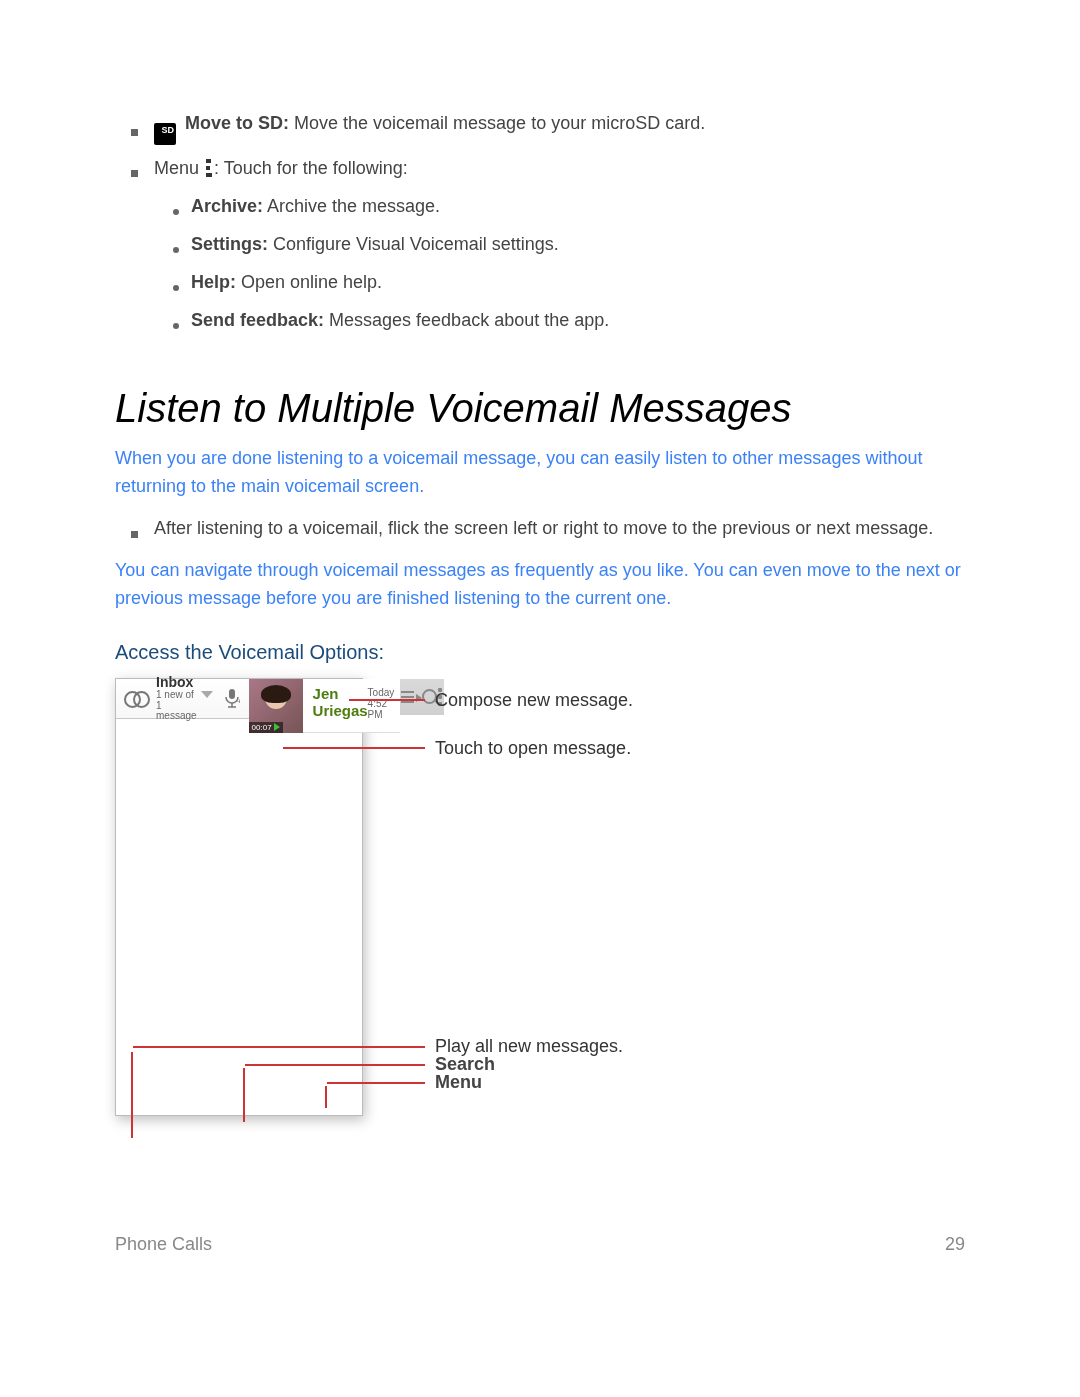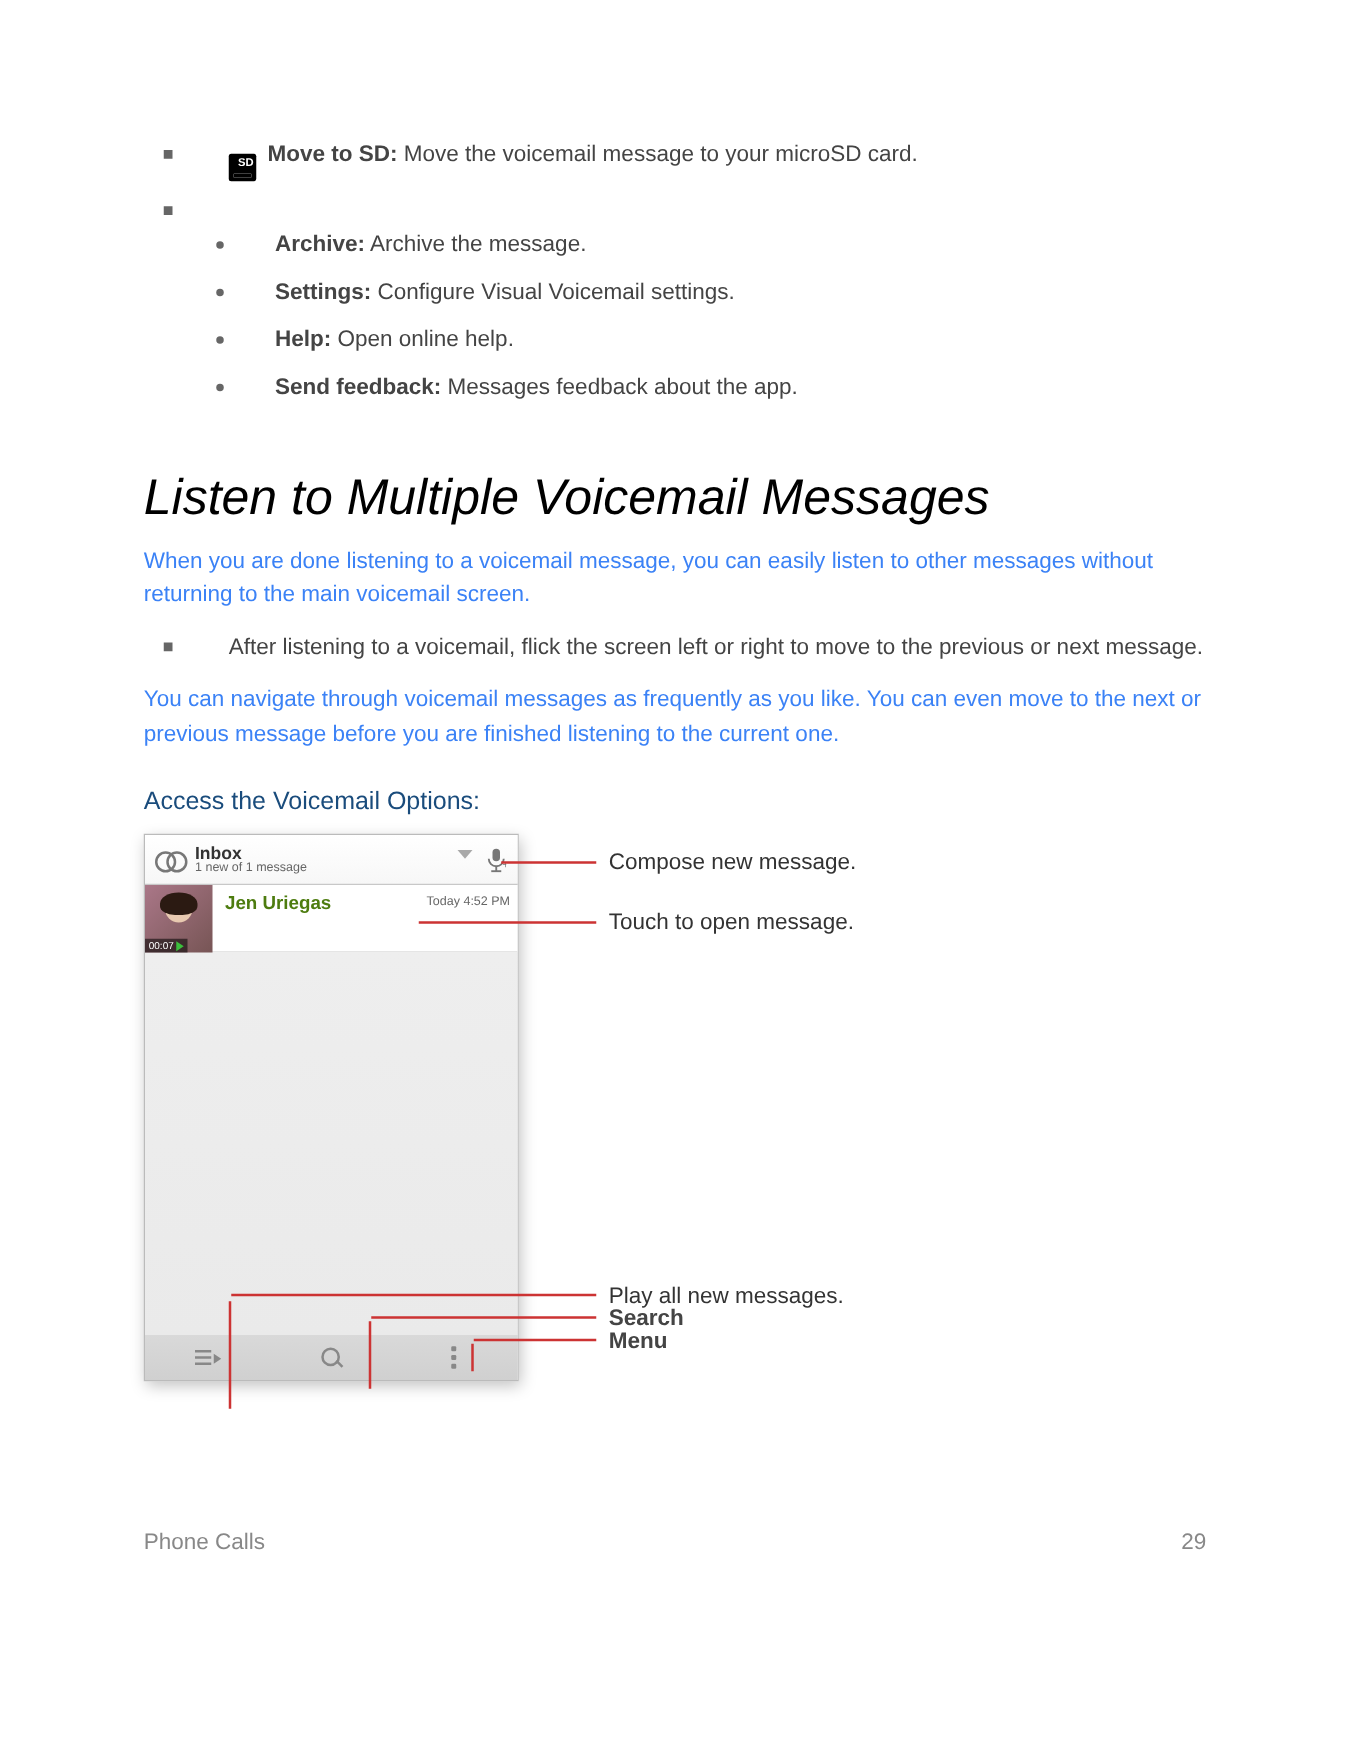--- a/index.html
+++ b/index.html
@@ -9,25 +9,24 @@
     font-family: Arial, Helvetica, sans-serif;
     background: #fff;
     color: #444;
     width: 1080px;
   }
   .page {
     padding: 110px 115px 60px 115px;
   }
   .bullet-row {
     display: flex;
-    align-items: flex-start;
+    align-items: center;
     font-size: 18px;
     line-height: 1.55;
     margin-bottom: 10px;
-    gap: 29px;
   }
   .bullet-square {
     width: 7px; height: 7px;
     background: #666;
     margin-top: 10px;
     margin-right: 16px;
     margin-left: 16px;
     flex-shrink: 0;
   }
   .bullet-dot {
@@ -98,27 +97,27 @@
     font-size: 20px;
     margin: 28px 0 14px 0;
   }
   
   .vm-wrap {
     display: flex;
     align-items: flex-start;
     margin-top: 6px;
   }
   .phone {
-    width: 300px;
+    width: 248px;
     height: 438px;
     background: #fff;
     border: 1px solid #bbb;
     box-shadow: 2px 4px 12px rgba(0,0,0,0.25);
     display: flex;
-    flex-direction: column;
+    flex-direction: row;
     position: relative;
   }
   .vm-header {
     display: flex;
     align-items: center;
     height: 40px;
     border-bottom: 1px solid #c8c8c8;
     padding: 0 8px 0 8px;
     background: linear-gradient(#fff,#f7f7f7);
   }
@@ -259,20 +258,24 @@
   <div class="bullet-row">
     <div class="bullet-square"></div>
     <div>
       <span class="sd-icon">SD</span>
       <span class="b">Move to SD:</span><span>  Move the voicemail message to your microSD card.</span>
     </div>
   </div>
 
   <div class="bullet-row">
     <div class="bullet-square"></div>
+    <div>
+      <span>Menu</span>
+      <span class="menu-dots"><span></span><span></span><span></span></span><span>: Touch for the following:</span>
+    </div>
   </div>
 
   <div class="bullet-row">
     <div class="bullet-dot"></div>
     <div><span class="b">Archive:</span><span>  Archive the message.</span></div>
   </div>
   <div class="bullet-row">
     <div class="bullet-dot"></div>
     <div><span class="b">Settings:</span><span>  Configure Visual Voicemail settings.</span></div>
   </div>

